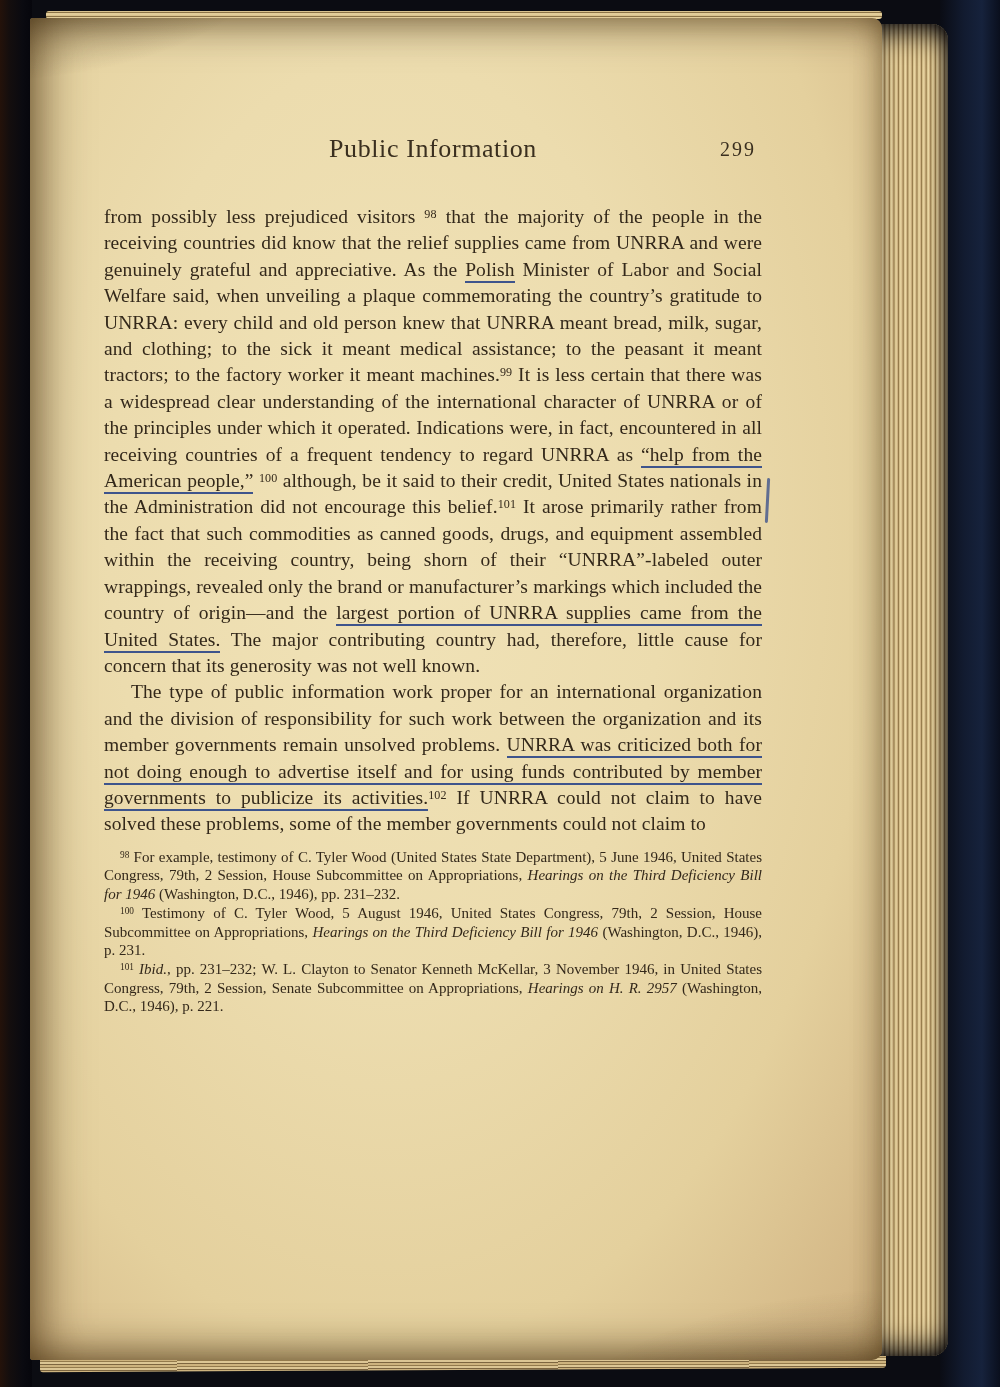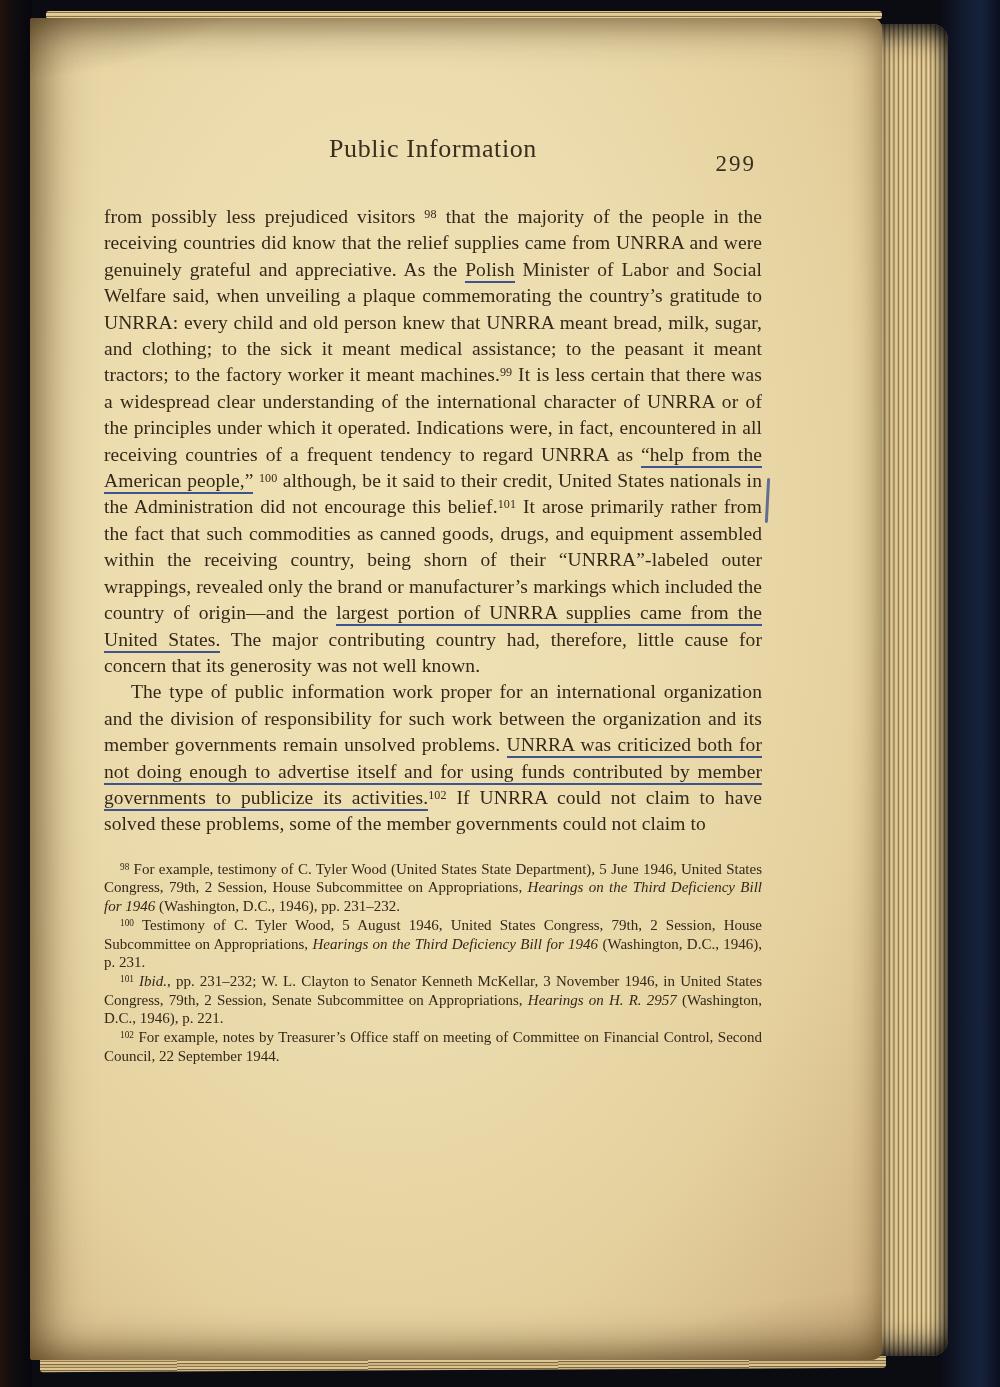--- a/index.html
+++ b/index.html
@@ -70,22 +70,22 @@
   .content {
     position: absolute; left: 74px; top: 116px; width: 658px;
     color: #33281a;
   }
 
   .page-header { position: relative; text-align: center; height: 42px; }
   .page-title {
     font-size: 26px; letter-spacing: 0.6px; color: #3a2f1f;
   }
   .page-number {
-    position: absolute; right: 6px; top: 17px;
-    font-size: 23px; letter-spacing: 2px; color: #3a2f1f;
+    position: absolute; right: 6px; top: 4px;
+    font-size: 20px; letter-spacing: 2px; color: #3a2f1f;
   }
 
   .body-text {
     margin-top: 28px;
     font-size: 19.5px;
     line-height: 26.4px;
     text-align: justify;
     letter-spacing: 0.1px;
   }
   .body-text p { margin: 0; }
@@ -99,21 +99,21 @@
     top: -0.45em;
   }
 
   .hand-underline {
     border-bottom: 2px solid var(--underline, #3E548C);
     padding-bottom: 1px;
   }
   .italic { font-style: italic; }
 
   .footnotes {
-    margin-top: 22px;
+    margin-top: 10px;
     font-size: 15px;
     line-height: 18.7px;
     text-align: justify;
   }
   .footnotes p { margin: 0; text-indent: 16px; }
 
   .margin-mark {
     position: absolute; left: 736px; top: 460px; width: 3px; height: 45px;
     background: var(--underline, #3E548C);
     opacity: 0.8;
@@ -142,17 +142,16 @@
 
       <div class="body-text">
           <p><span>from possibly less prejudiced visitors </span><sup>98</sup><span> that the majority of the people in the receiving countries did know that the relief supplies came from UNRRA and were genuinely grateful and appreciative. As the </span><span class="hand-underline">Polish</span><span> Minister of Labor and Social Welfare said, when unveiling a plaque commemorating the country’s gratitude to UNRRA: every child and old person knew that UNRRA meant bread, milk, sugar, and clothing; to the sick it meant medical assistance; to the peasant it meant tractors; to the factory worker it meant machines.</span><sup>99</sup><span> It is less certain that there was a widespread clear understanding of the international character of UNRRA or of the principles under which it operated. Indications were, in fact, encountered in all receiving countries of a frequent tendency to regard UNRRA as </span><span class="hand-underline">“help from the American people,”</span><span> </span><sup>100</sup><span> although, be it said to their credit, United States nationals in the Administration did not encourage this belief.</span><sup>101</sup><span> It arose primarily rather from the fact that such commodities as canned goods, drugs, and equipment assembled within the receiving country, being shorn of their “UNRRA”-labeled outer wrappings, revealed only the brand or manufacturer’s markings which included the country of origin—and the </span><span class="hand-underline">largest portion of UNRRA supplies came from the United States.</span><span> The major contributing country had, therefore, little cause for concern that its generosity was not well known.</span></p>
           <p class="indent"><span>The type of public information work proper for an international organization and the division of responsibility for such work between the organization and its member governments remain unsolved problems. </span><span class="hand-underline">UNRRA was criticized both for not doing enough to advertise itself and for using funds contributed by member governments to publicize its activities.</span><sup>102</sup><span> If UNRRA could not claim to have solved these problems, some of the member governments could not claim to</span></p>
         </div>
 
       <div class="footnotes">
           <p><sup>98</sup><span> For example, testimony of C. Tyler Wood (United States State Department), 5 June 1946, United States Congress, 79th, 2 Session, House Subcommittee on Appropriations, </span><span class="italic">Hearings on the Third Deficiency Bill for 1946</span><span> (Washington, D.C., 1946), pp. 231–232.</span></p>
           <p><sup>100</sup><span> Testimony of C. Tyler Wood, 5 August 1946, United States Congress, 79th, 2 Session, House Subcommittee on Appropriations, </span><span class="italic">Hearings on the Third Deficiency Bill for 1946</span><span> (Washington, D.C., 1946), p. 231.</span></p>
           <p><sup>101</sup><span> </span><span class="italic">Ibid.</span><span>, pp. 231–232; W. L. Clayton to Senator Kenneth McKellar, 3 November 1946, in United States Congress, 79th, 2 Session, Senate Subcommittee on Appropriations, </span><span class="italic">Hearings on H. R. 2957</span><span> (Washington, D.C., 1946), p. 221.</span></p>
-          <p><sup>102</sup><span> For example, notes by Treasurer’s Office staff on meeting of Committee on Financial Control, Second Council, 22 September 1944.</span></p>
         </div>
     </div>
   </div>
 </div>
 
 </body></html>

